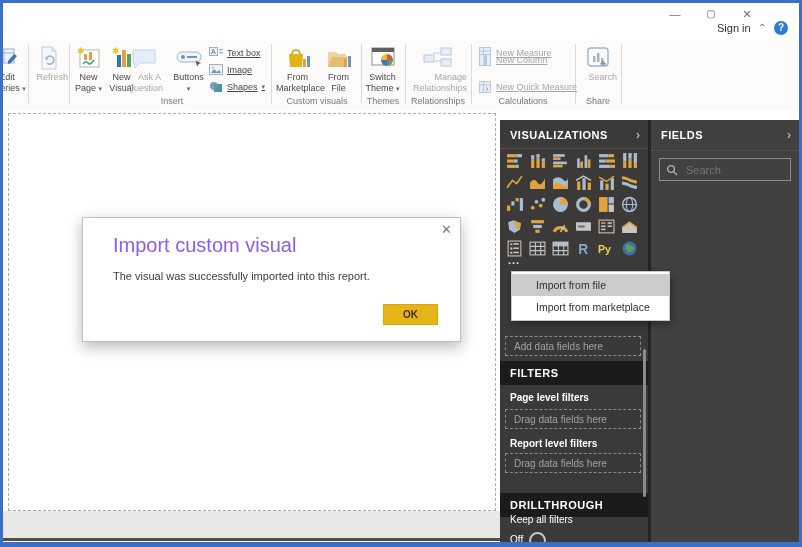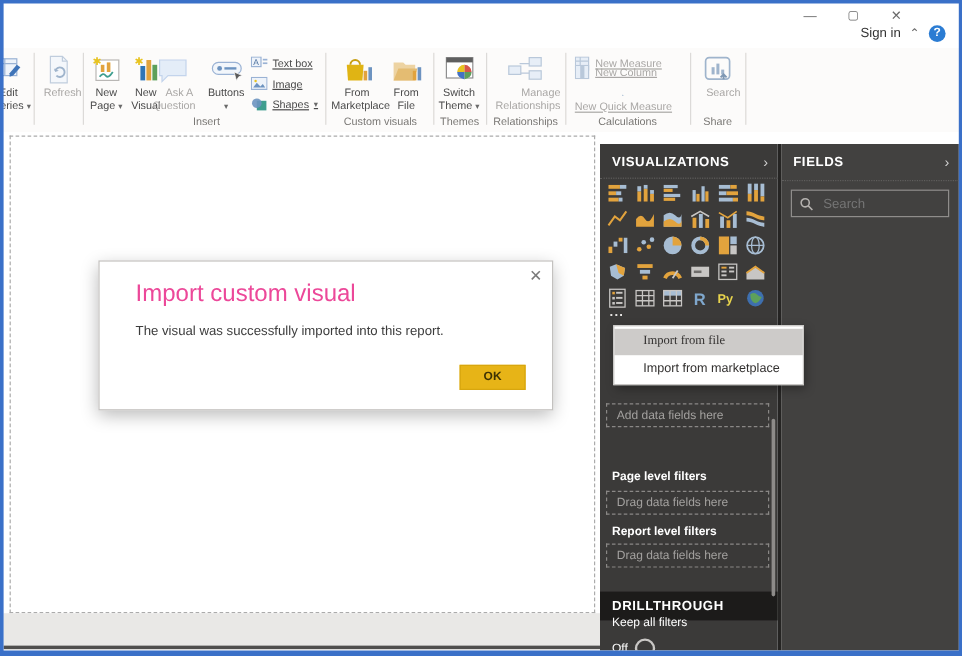--- a/index.html
+++ b/index.html
@@ -24,21 +24,21 @@
   .smbtn.dis{color:#a9a7a5;}
   .glabel{position:absolute;top:56px;font-size:9px;color:#7a7875;text-align:center;}
   
   .canvas{left:3px;top:110px;width:497px;height:401px;background:#fff;}
   .page-dashed{left:8px;top:113px;width:486px;height:396px;border:1px dashed #ababab;}
   .statusbar{left:3px;top:511px;width:497px;height:27px;background:#e9e8e6;}
   .statusline{left:3px;top:538px;width:497px;height:3px;background:#4f4e4d;}
   
   .dialog{left:82px;top:217px;width:377px;height:123px;background:#fff;border:1px solid #c3c1bf;
           box-shadow:0 5px 14px rgba(0,0,0,.28);z-index:30;}
-  .dlg-title{position:absolute;left:30px;top:16px;font-size:20px;font-weight:400;color:#ec4899;}
+  .dlg-title{position:absolute;left:30px;top:16px;font-size:20px;font-weight:400;color:#8b5cf6;}
   .dlg-msg{position:absolute;left:30px;top:52px;font-size:11px;color:#3c3c3c;}
   .dlg-close{position:absolute;right:8px;top:4px;font-size:13px;color:#7a7a7a;cursor:pointer;}
   .dlg-ok{position:absolute;right:22px;bottom:16px;width:53px;height:19px;background:#E7B417;border:1px solid #d8a60e;
           font-size:10px;font-weight:bold;color:#3f3304;text-align:center;line-height:19px;cursor:pointer;}
   
   .vizpanel{left:500px;top:120px;width:148px;height:422px;background:#3b3a39;}
   .panel-div{left:648px;top:120px;width:3px;height:422px;background:#252423;}
   .fieldspanel{left:651px;top:120px;width:148px;height:422px;background:#424140;}
   .phead{position:absolute;left:10px;top:9px;font-size:11px;font-weight:bold;letter-spacing:.5px;color:#fff;}
   .pchev{position:absolute;right:8px;top:8px;font-size:12px;color:#d0d0d0;cursor:pointer;}
@@ -48,21 +48,21 @@
   .more{position:absolute;left:8px;top:134px;color:#e8e6e4;font-size:11px;font-weight:bold;letter-spacing:1px;cursor:pointer;}
   .dragbox{position:absolute;left:5px;width:136px;height:20px;border:1px dashed #8a8886;background:#3a3938;
            font-size:10px;color:#a3a19f;line-height:20px;padding-left:8px;box-sizing:border-box;cursor:pointer;}
   .secbar{position:absolute;left:0;width:148px;height:24px;background:#1c1b1a;}
   .secbar span{position:absolute;left:10px;top:6px;font-size:11px;font-weight:bold;letter-spacing:.5px;color:#fff;}
   .sublab{position:absolute;left:10px;font-size:10px;font-weight:bold;color:#fff;}
   .scrollbar{position:absolute;left:143px;top:229px;width:3px;height:148px;background:#8d8b89;border-radius:2px;cursor:pointer;}
   
   .cmenu{left:511px;top:271px;width:157px;background:#fff;border:1px solid #c8c6c4;box-shadow:2px 3px 8px rgba(0,0,0,.35);z-index:40;padding:2px 0;}
   .citem{height:22px;line-height:22px;padding-left:24px;font-size:10.5px;color:#333130;cursor:pointer;}
-  .citem.hl{background:#cdcbc9;font-family:Liberation Serif, serif;}
+  .citem.hl{background:#cdcbc9;}
   
   .searchbox{position:absolute;left:8px;top:38px;width:132px;height:23px;border:1px solid #8f8d8b;display:flex;align-items:center;box-sizing:border-box;background:transparent;}
   .searchbox input{background:transparent;border:none;outline:none;color:#b5b2af;font-size:11px;width:100px;font-family:"Liberation Sans",sans-serif;}
   .toggle-knob{width:13px;height:13px;border:2px solid #c8c6c4;border-radius:50%;display:inline-block;vertical-align:middle;margin-left:6px;}
 </style>
 </head>
 <body>
 
 <div class="abs titlebar">
   <div class="abs win-ctl" style="left:662px;top:3px;">—</div>
@@ -252,21 +252,21 @@
       </svg>
     <span>New Measure</span>
   </div>
   <div class="smbtn dis" style="left:476px;top:12px;">
     <svg width="13" height="12" viewBox="0 0 13 12">
         <rect x="0.5" y="0.5" width="11" height="11" fill="#e7eef7" stroke="#b9c8da"></rect>
         <rect x="4.5" y="0.5" width="3.5" height="11" fill="#b9c8da"></rect>
       </svg>
     <span>New Column</span>
   </div>
-  <div class="smbtn dis" style="left:476px;top:39px;flex-direction:column;">
+  <div class="smbtn dis" style="left:476px;top:39px;">
     <svg width="13" height="12" viewBox="0 0 13 12">
         <rect x="0.5" y="0.5" width="11" height="11" fill="#e7eef7" stroke="#b9c8da"></rect>
         <path d="M0.5 4h11M4.5 0.5v11" stroke="#b9c8da"></path>
         <path d="M7 6l2 2-2 2" stroke="#8fa8c4" fill="none"></path>
       </svg>
     <span>New Quick Measure</span>
   </div>
   <div class="glabel" style="left:480px;width:80px;">Calculations</div>
 
   <div class="rbtn" style="left:576px;width:38px;">
@@ -456,20 +456,23 @@
         </svg></div>
       <div class="vicon"><svg width="17" height="17" viewBox="0 0 16 16">
           <circle cx="8" cy="8" r="6.5" fill="#3e6fae"></circle>
           <path d="M4,5 Q7,3 9,5 T13,7 Q11,11 8,12 Q4,11 4,5" fill="#5da05a"></path>
         </svg></div>
     </div>
   <div class="more">...</div>
 
   <div class="dragbox" style="top:216px;">Add data fields here</div>
 
+  <div class="secbar" style="top:241px;">
+      <span>FILTERS</span>
+    </div>
   <div class="sublab" style="top:272px;">Page level filters</div>
   <div class="dragbox" style="top:289px;">Drag data fields here</div>
   <div class="sublab" style="top:318px;">Report level filters</div>
   <div class="dragbox" style="top:333px;">Drag data fields here</div>
 
   <div class="secbar" style="top:361px;margin-top:12px;">
       <span>DRILLTHROUGH</span>
     </div>
   <div class="sublab" style="top:394px;font-weight:normal;">Keep all filters</div>
   <div class="sublab" style="top:412px;font-weight:normal;">

